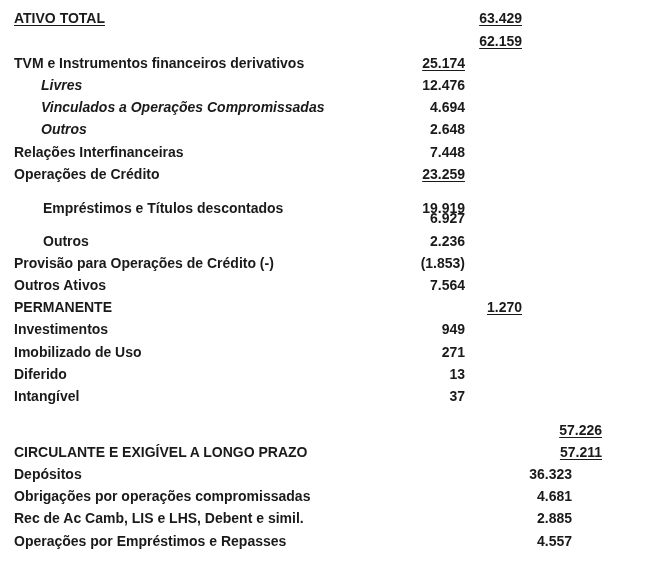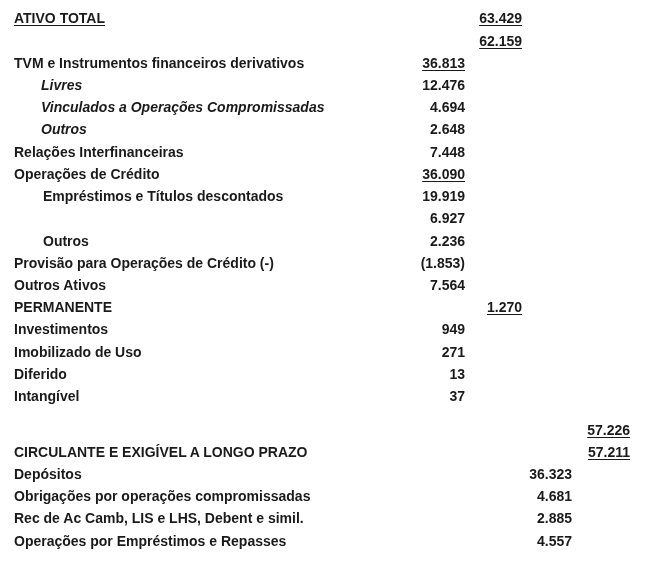--- a/index.html
+++ b/index.html
@@ -6,40 +6,40 @@
   body { width: 646px; height: 561px; position: relative; overflow: hidden;
          font-family: "Liberation Sans", sans-serif; font-weight: bold; font-size: 14px; color: #1a1a1a; }
   .row { position: absolute; left: 0; width: 646px; height: 20px; line-height: 20px; }
   .label { position: absolute; left: 14px; white-space: nowrap; }
   .label.indent { left: 41px; font-style: italic; }
   .label.indent2 { left: 43px; }
   .num { position: absolute; white-space: nowrap; text-align: left; }
   .c1 { right: 181px; }   
   .c2 { right: 124px; }   
   .c3 { right: 74px; }    
-  .c4 { right: 16px; }    
+  .c4 { right: 44px; }    
   .u { text-decoration: underline; text-underline-offset: 2px; }
 </style>
 </head>
 <body>
 
 <div>
 
   <div class="row" style="top:8px">
     <span class="label u">ATIVO TOTAL</span>
     <span class="num c2 u">63.429</span>
   </div>
 
   <div class="row" style="top:31px">
     <span class="num c2 u">62.159</span>
   </div>
 
   <div class="row" style="top:53px">
     <span class="label">TVM e Instrumentos financeiros derivativos</span>
-    <span class="num c1 u">36.813</span>
+    <span class="num c1 u">25.174</span>
   </div>
 
   <div class="row" style="top:75px">
     <span class="label indent">Livres</span>
     <span class="num c1">12.476</span>
   </div>
 
   <div class="row" style="top:97px">
     <span class="label indent">Vinculados a Operações Compromissadas</span>
     <span class="num c1">4.694</span>
@@ -50,24 +50,24 @@
     <span class="num c1">2.648</span>
   </div>
 
   <div class="row" style="top:142px">
     <span class="label">Relações Interfinanceiras</span>
     <span class="num c1">7.448</span>
   </div>
 
   <div class="row" style="top:164px">
     <span class="label">Operações de Crédito</span>
-    <span class="num c1 u">36.090</span>
+    <span class="num c1 u">23.259</span>
   </div>
 
-  <div class="row" style="top:186px">
+  <div class="row" style="top:198px">
     <span class="label indent2">Empréstimos e Títulos descontados</span>
     <span class="num c1">19.919</span>
   </div>
 
   <div class="row" style="top:208px">
     <span class="num c1">6.927</span>
   </div>
 
   <div class="row" style="top:231px">
     <span class="label indent2">Outros</span>

